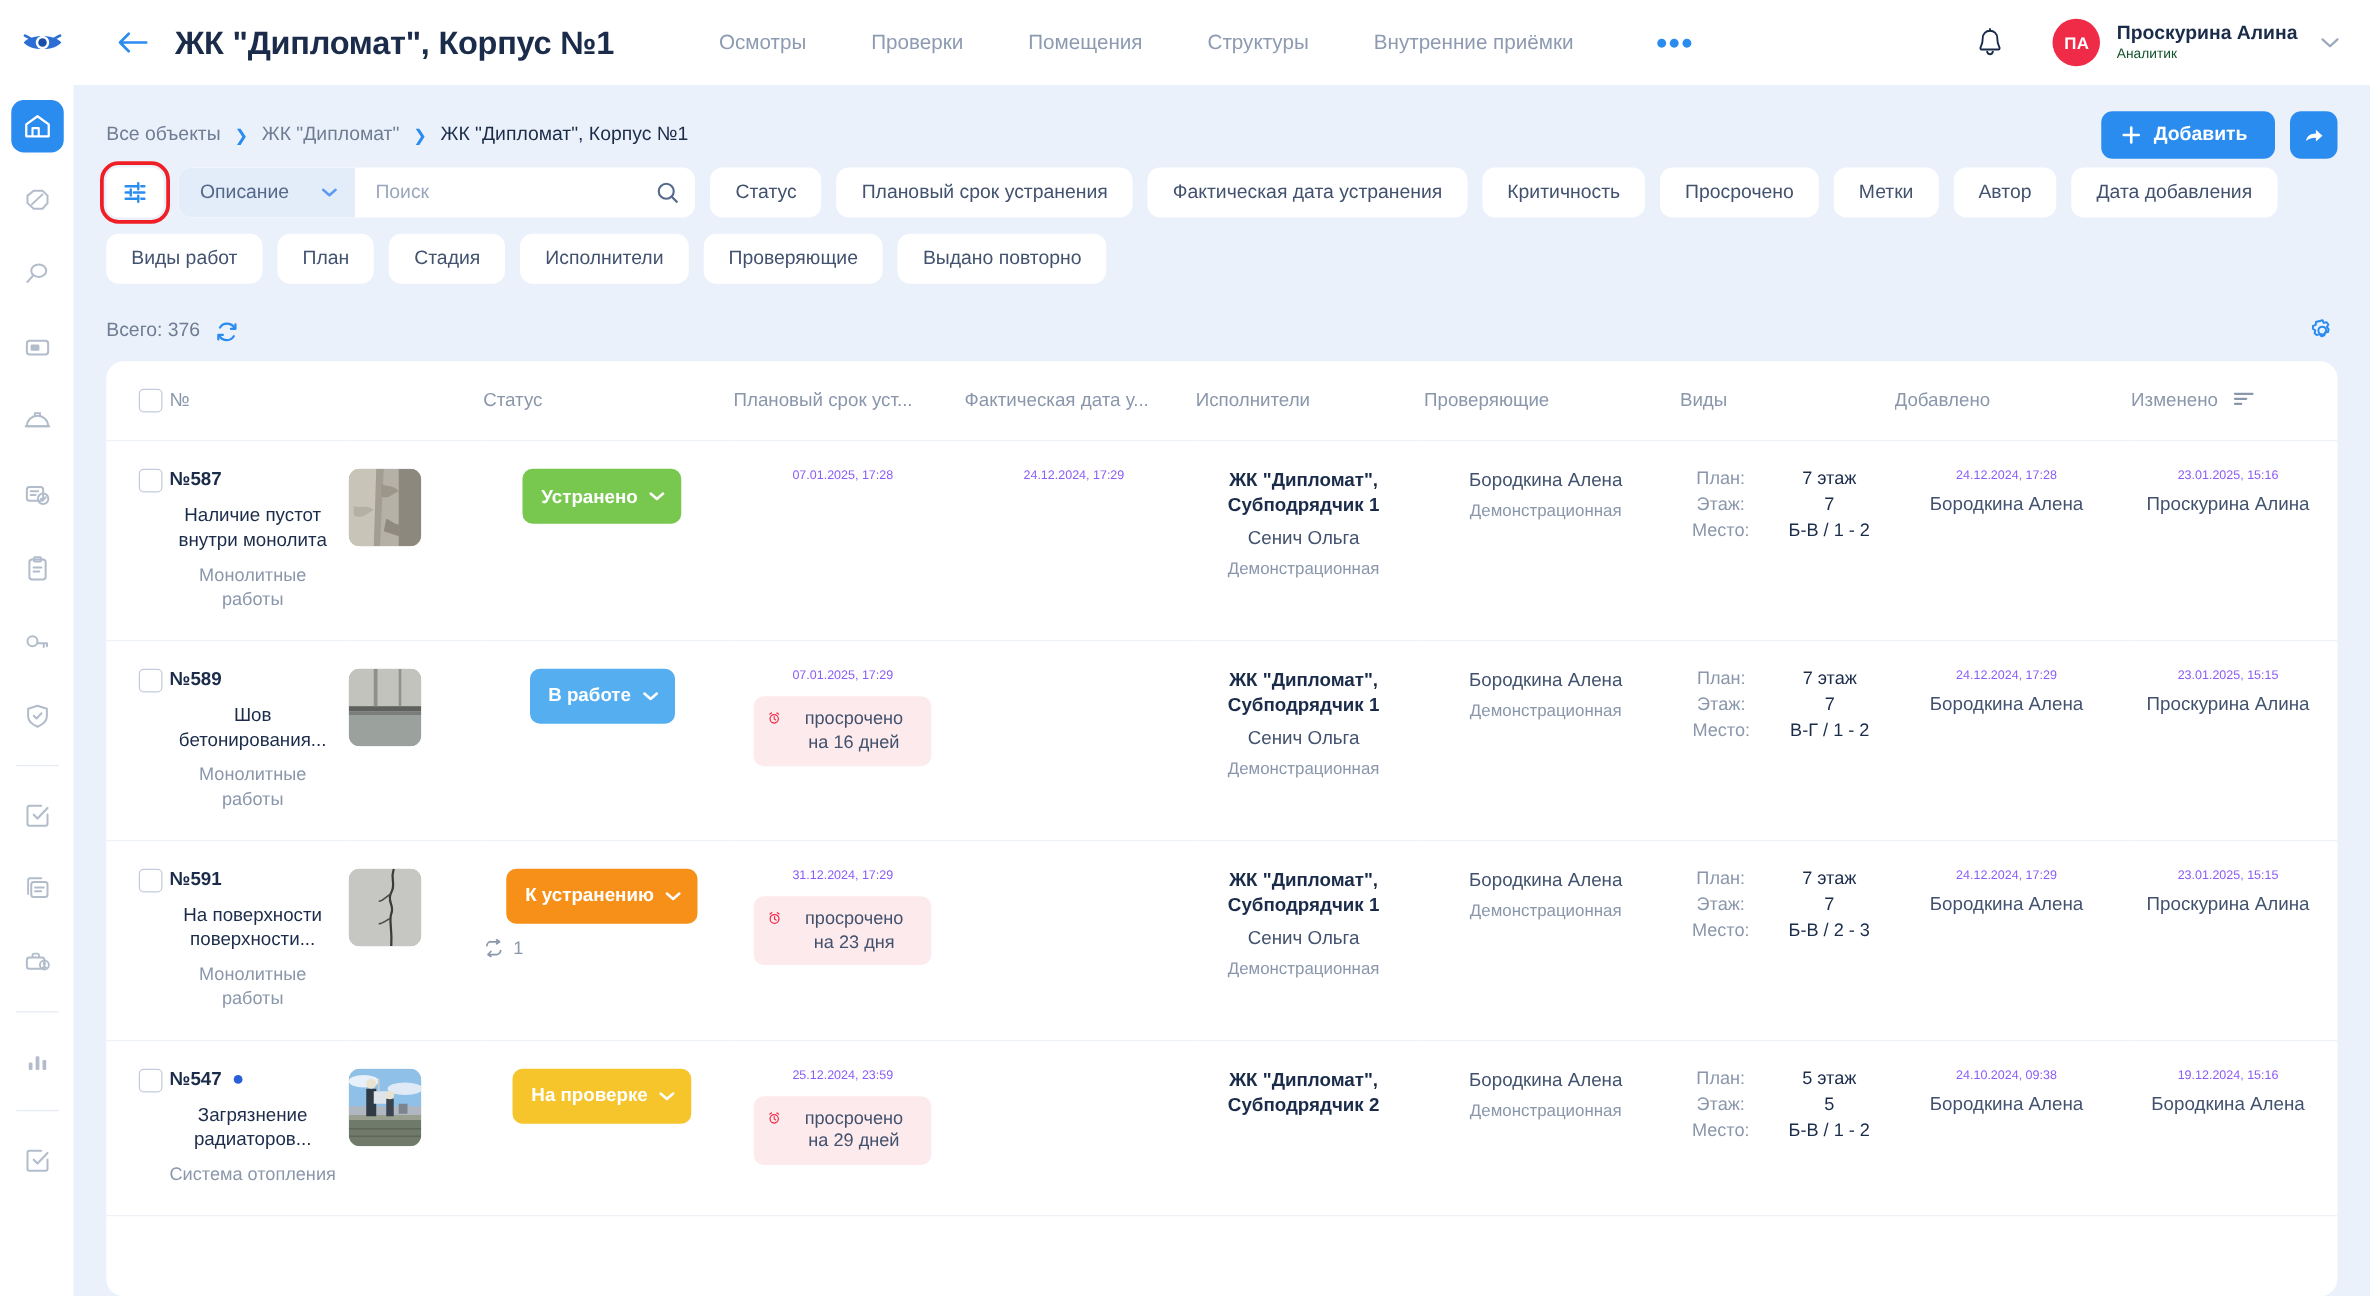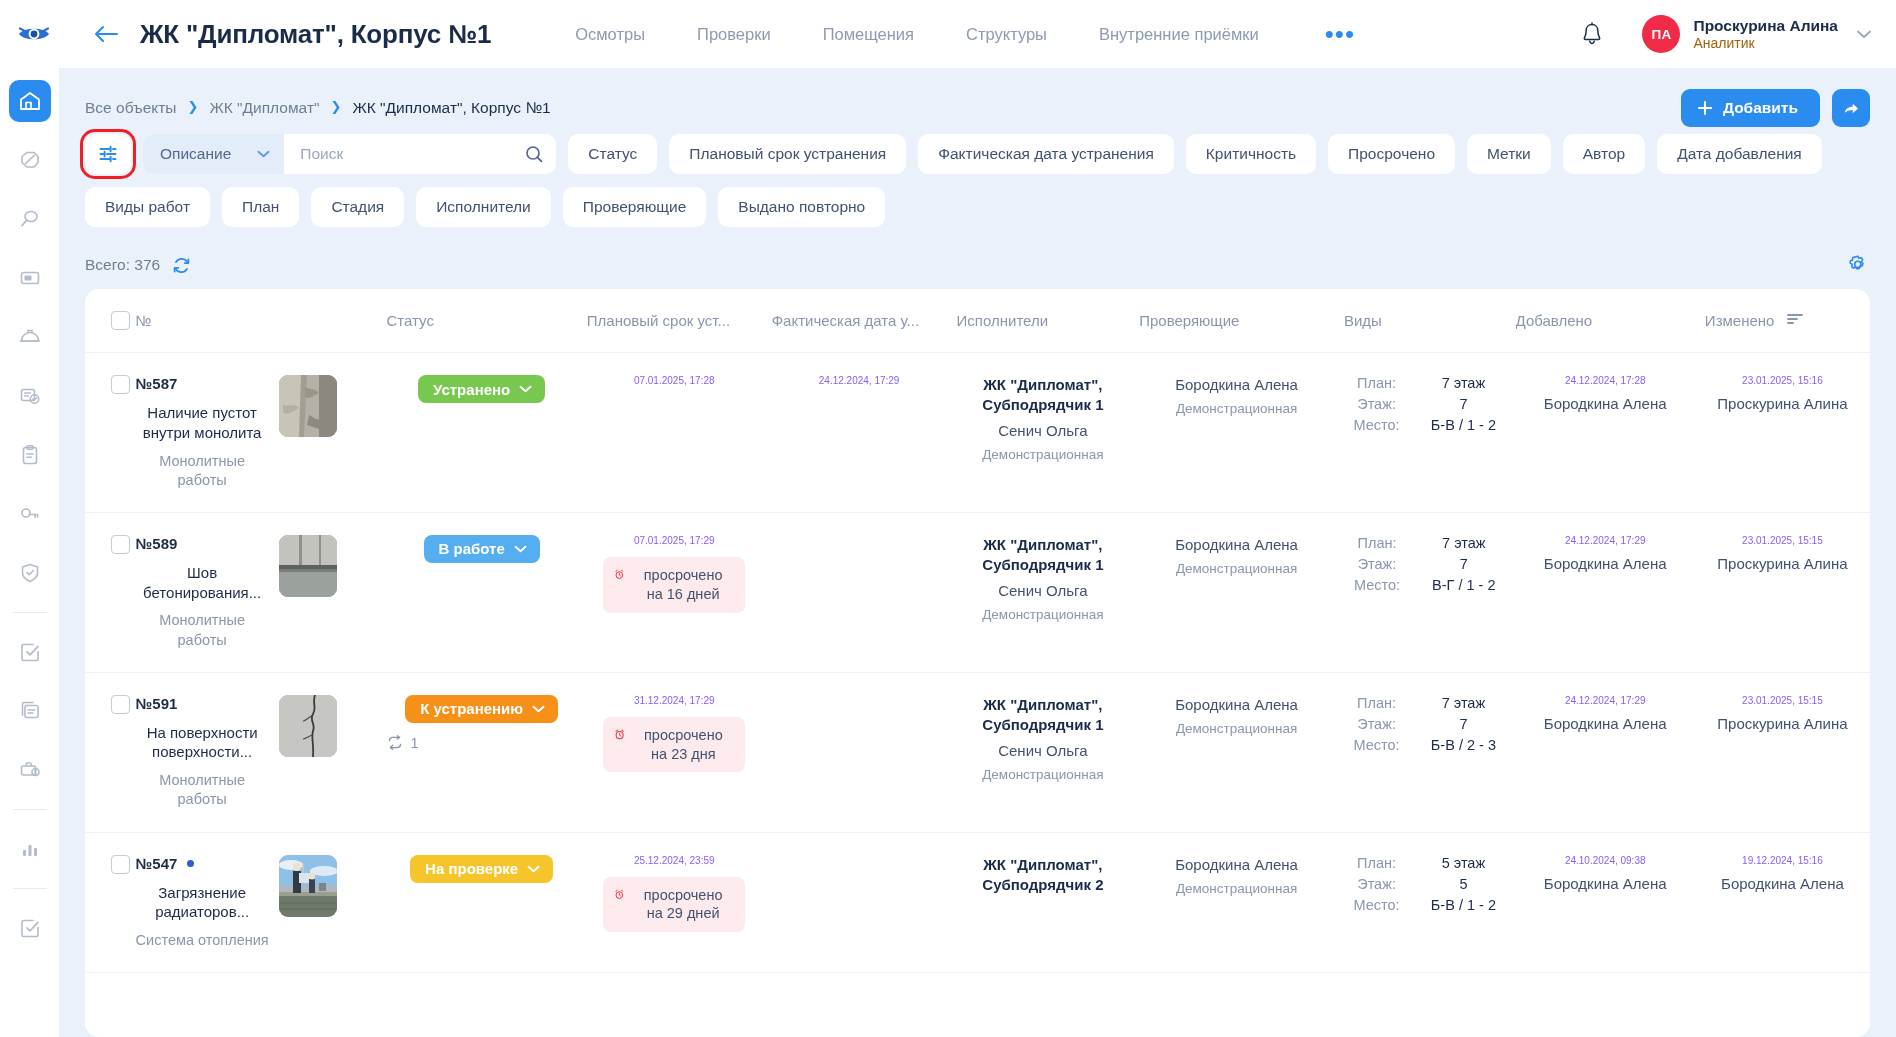--- a/index.html
+++ b/index.html
@@ -63,21 +63,21 @@
     margin-right: 26px;
   }
   .avatar {
     width: 38px; height: 38px; border-radius: 50%;
     background: #ef2b48; color: #fff; font-size: 13.5px; font-weight: bold;
     display: flex; align-items: center; justify-content: center;
     letter-spacing: .3px;
   }
   .user-block { margin-left: 13px; line-height: 1.25; }
   .user-name { font-size: 15.5px; font-weight: bold; color: #1b2c4a; white-space: nowrap; }
-  .user-role { font-size: 14px; color: #a16207; }
+  .user-role { font-size: 11px; color: #14532d; }
   .user-caret { margin-left: 18px; cursor: pointer; display:flex; }
 
   
   .shell { flex: 1; display: flex; min-height: 0; }
 
   
   .rail {
     width: 59px; min-width: 59px; background: #ffffff;
     display: flex; flex-direction: column; align-items: center;
     padding-top: 12px; gap: 0;
@@ -98,21 +98,21 @@
     background: #eaf1fb;
     display: flex; flex-direction: column;
     padding: 0 0 0 0;
     overflow: hidden;
   }
 
   .crumbrow {
     display: flex; align-items: center;
     padding: 22px 26px 0 26px; height: 58px; min-height: 58px;
   }
-  .breadcrumb { display: flex; align-items: flex-start; font-size: 15.5px; color: #6f7d93; }
+  .breadcrumb { display: flex; align-items: flex-end; font-size: 15.5px; color: #6f7d93; }
   .crumb { cursor: pointer; white-space: nowrap; }
   .crumb.last { color: #1b2c4a; }
   .crumb-sep { margin: 0 11px; color: #2b8cf0; font-size: 13px; font-weight: bold; }
   .crumb-actions { margin-left: auto; display: flex; align-items: center; gap: 12px; }
   .btn-add {
     height: 38px; padding: 0 22px 0 16px; border-radius: 9px;
     background: #2b8cf0; color: #fff; font-size: 15.5px; font-weight: bold;
     display: flex; align-items: center; gap: 10px; cursor: pointer; border: none;
     font-family: inherit;
   }
@@ -203,21 +203,21 @@
   .worktype { font-size: 14.5px; color: #8a97ab; margin-top: 9px; line-height: 1.32; }
 
   .thumb {
     width: 58px; height: 62px; border-radius: 9px; overflow: hidden;
     display: block; cursor: pointer; background: #cfd4d8;
   }
   .thumb svg { display: block; }
 
   .status-pill {
     display: inline-flex; align-items: center; gap: 9px;
-    height: 28px; padding: 0 13px 0 15px; border-radius: 8px;
+    height: 44px; padding: 0 13px 0 15px; border-radius: 8px;
     color: #fff; font-size: 15px; font-weight: bold; cursor: pointer;
     white-space: nowrap;
   }
   .repeat-line { display: flex; align-items: center; gap: 8px; margin-top: 12px; color: #8a97ab; font-size: 14.5px; }
 
   .overdue {
     margin-top: 11px; background: #fdeaec; border-radius: 8px;
     padding: 9px 13px 9px 11px; display: inline-flex; align-items: flex-start; gap: 9px;
     max-width: 142px;
   }

